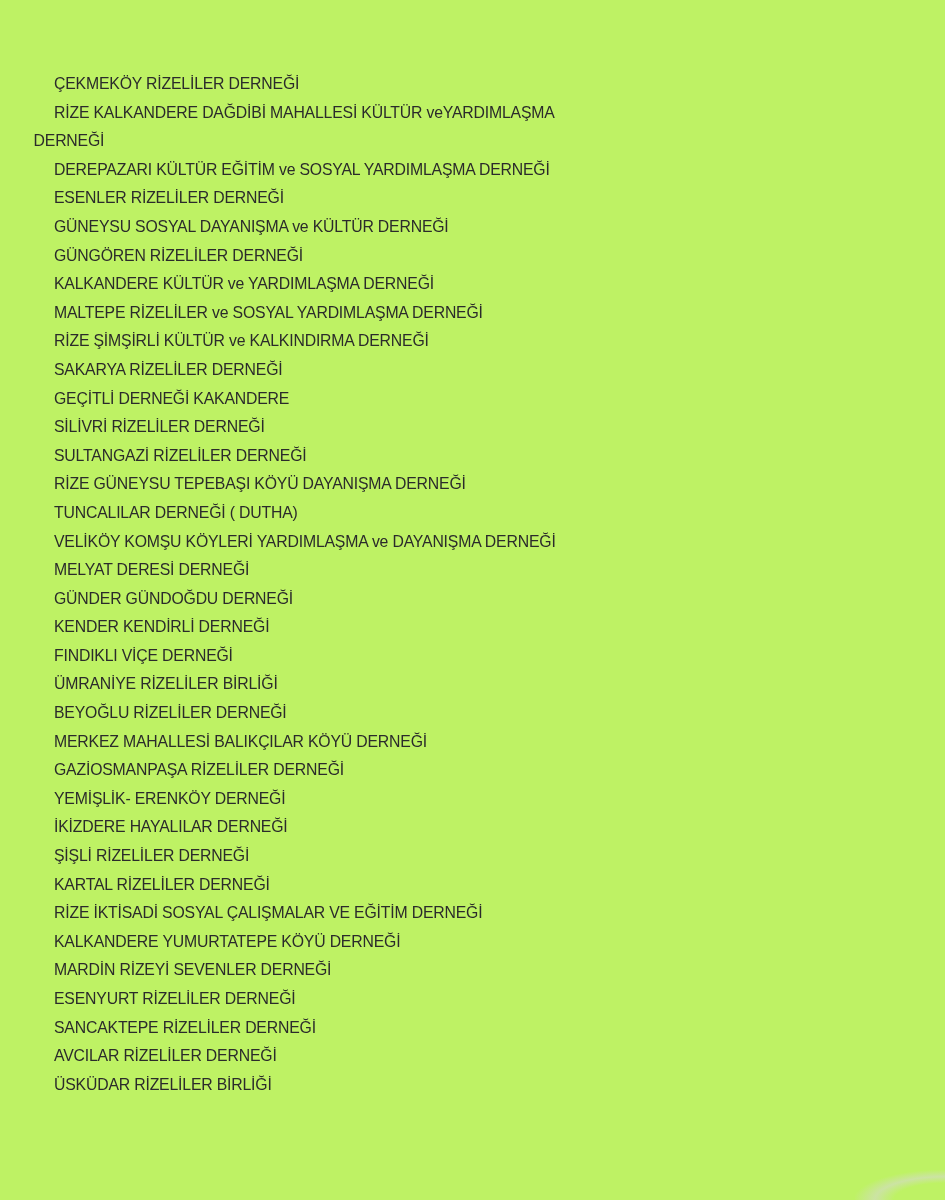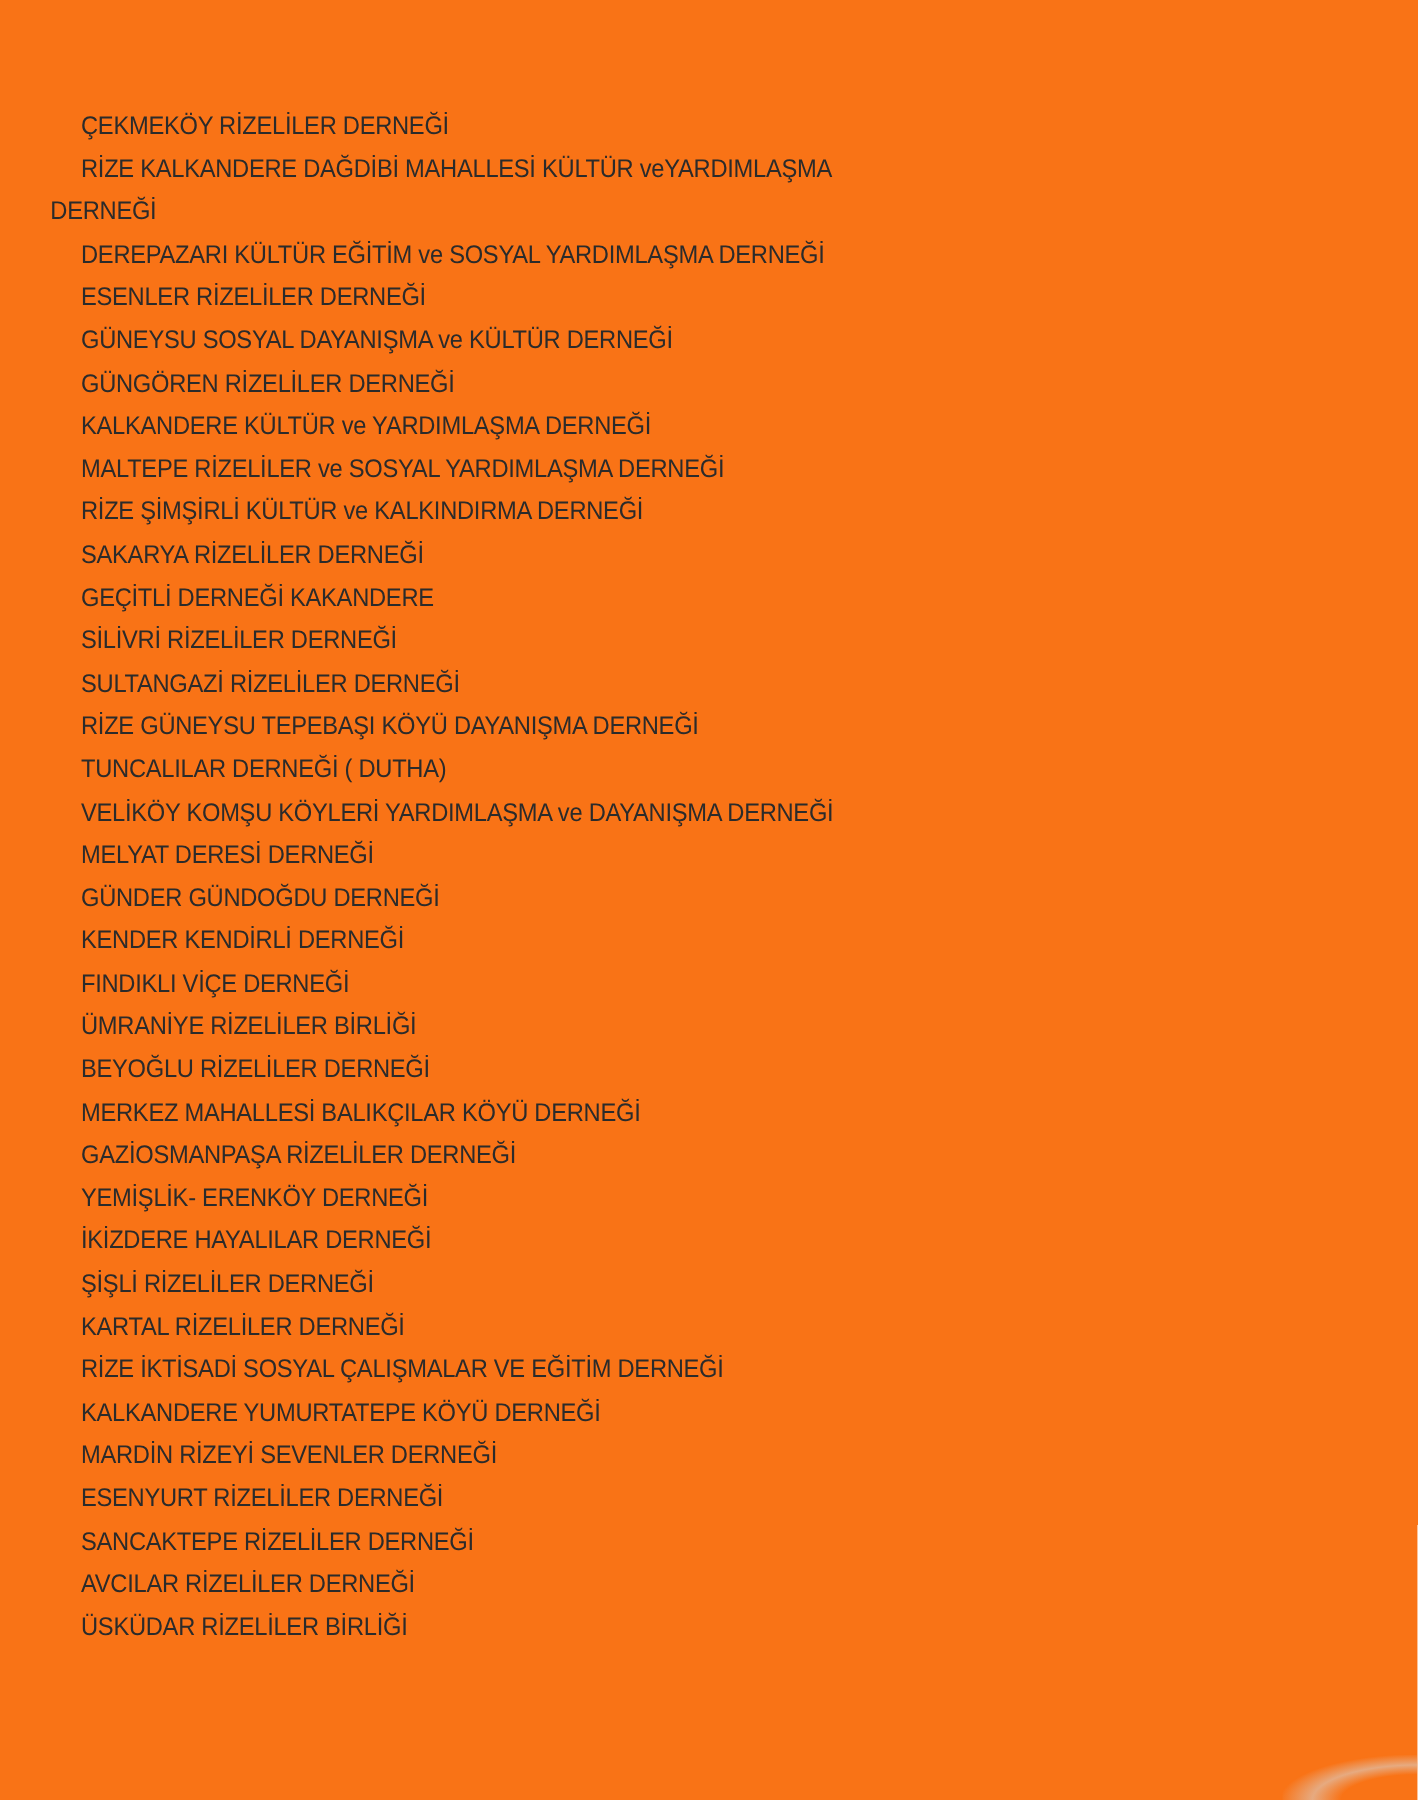--- a/index.html
+++ b/index.html
@@ -14,21 +14,21 @@
       overflow: hidden;
       font-family: "Liberation Sans", "DejaVu Sans", sans-serif;
       color: #2b2b2b;
     }
     .page {
       position: absolute;
       left: 0;
       top: 0;
       width: 945px;
       height: 1200px;
-      background: #f97316;
+      background: #bef264;
     }
     .list {
       position: absolute;
       left: 54px;
       top: 70px;
       margin: 0;
       padding: 0;
       list-style: none;
     }
     .list li {

